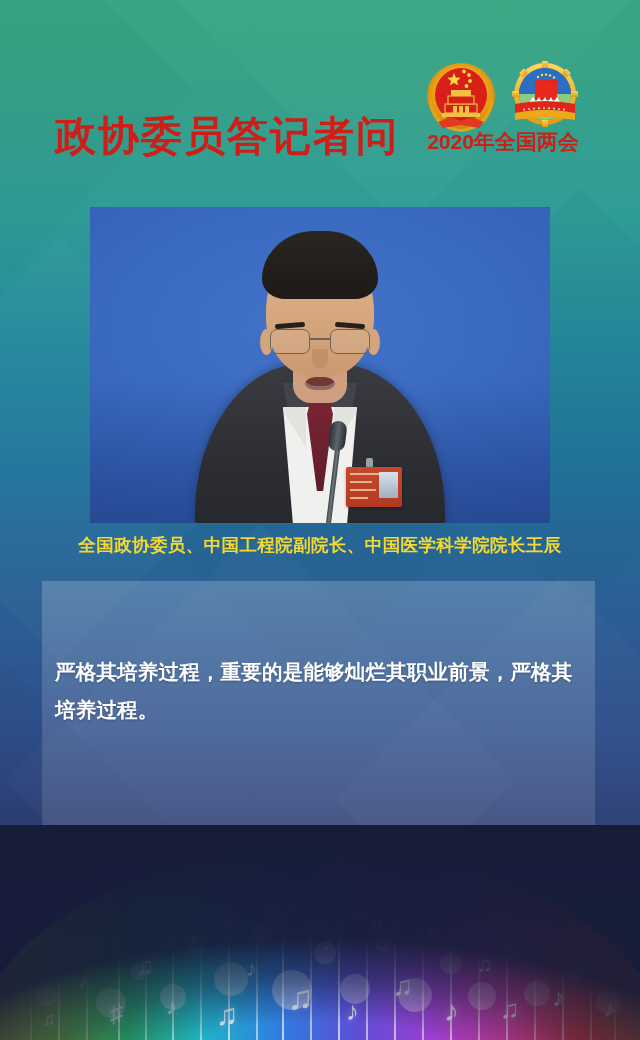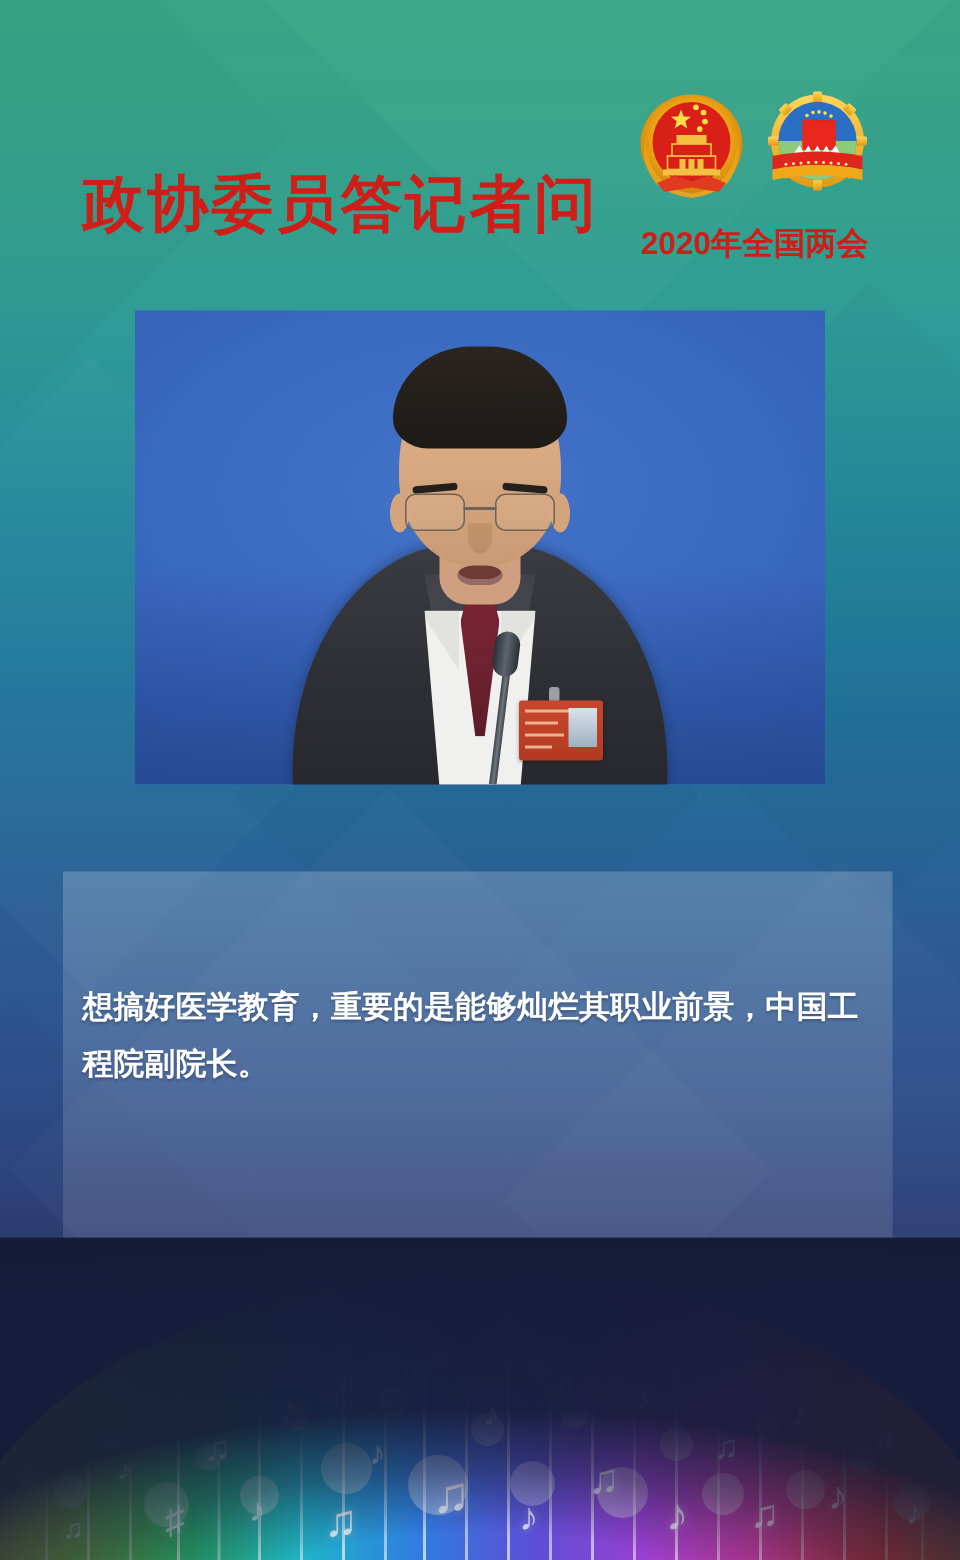--- a/index.html
+++ b/index.html
@@ -80,21 +80,21 @@
   }
   .emblem {
     position: relative;
     width: 74px;
     height: 76px;
   }
 
   .subtitle-year {
     position: absolute;
     left: 418px;
-    top: 148px;
+    top: 128px;
     width: 170px;
     text-align: center;
     font-size: 21px;
     font-weight: 700;
     color: #cf1d17;
     letter-spacing: 0px;
     white-space: nowrap;
   }
 
   
@@ -584,24 +584,25 @@
       <div class="badge">
         <div class="badge-photo"></div>
         <div class="badge-line" style="top:6px; width:30px;"></div>
         <div class="badge-line" style="top:14px; width:22px;"></div>
         <div class="badge-line" style="top:22px; width:26px;"></div>
         <div class="badge-line" style="top:30px; width:18px;"></div>
       </div>
     </div>
   </div>
 
+  <div class="caption">全国政协委员、中国工程院副院长、中国医学科学院院长王辰</div>
 
   <div class="panel">
     <div class="answer">
-      <p>想搞好医学教育，重要的是能够灿烂其职业前景，中国工程院副院长。</p>
+      <p>严格其培养过程，重要的是能够灿烂其职业前景，严格其培养过程。</p>
     </div>
   </div>
 
   <div class="music">
     <div class="music-glow"></div>
 
     <div class="beam" style="left:30px;  height:70px;  opacity:.5;"></div>
     <div class="beam" style="left:58px;  height:110px; opacity:.6;"></div>
     <div class="beam" style="left:86px;  height:88px;  opacity:.5;"></div>
     <div class="beam" style="left:118px; height:132px; opacity:.7;"></div>

